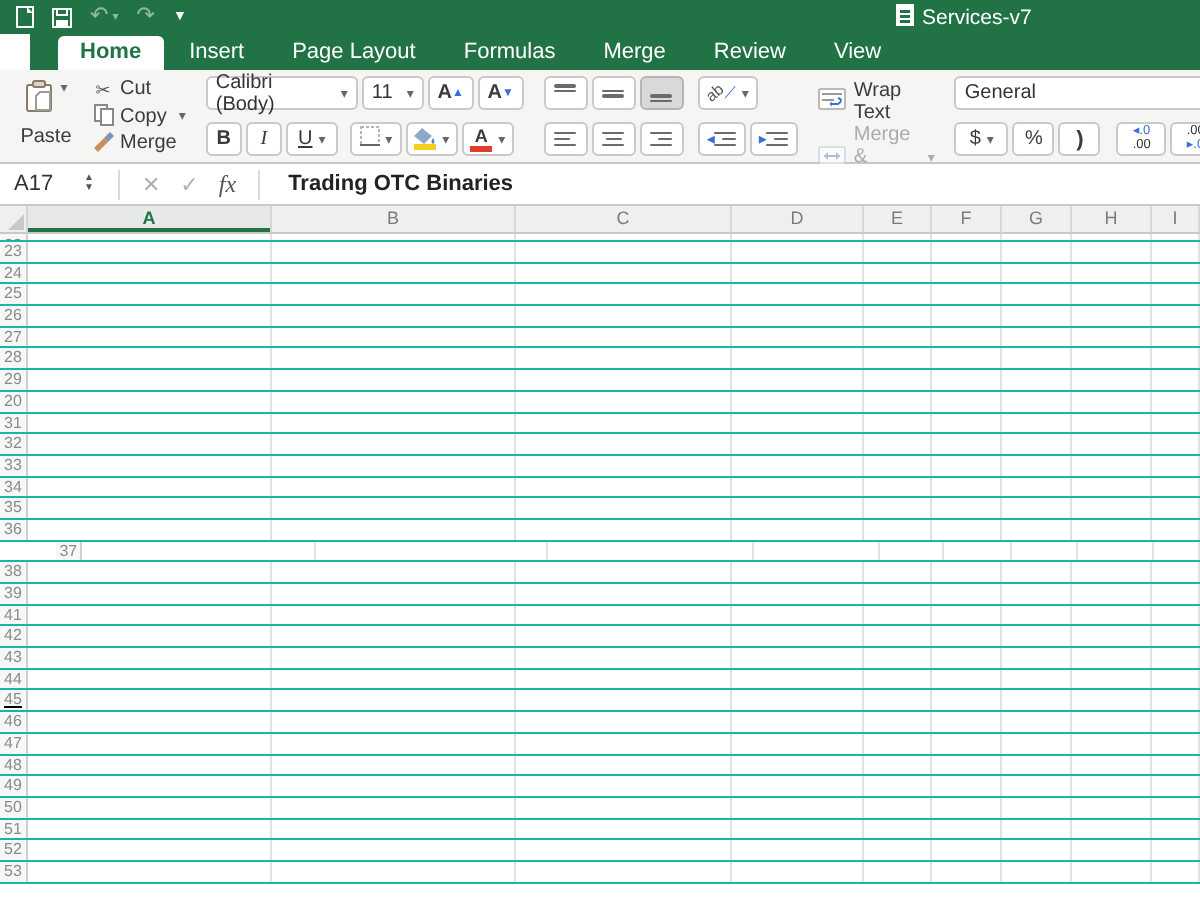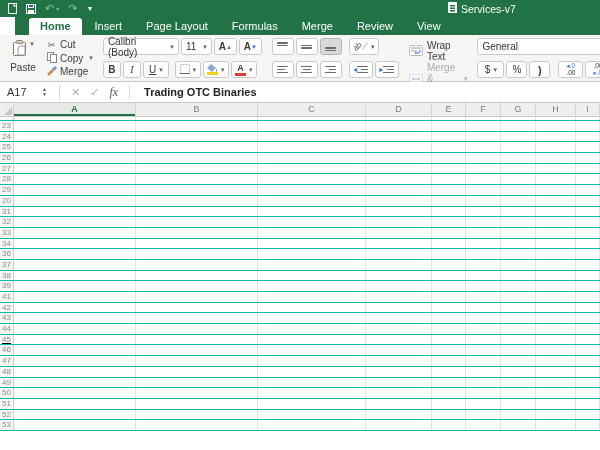--- a/index.html
+++ b/index.html
@@ -530,33 +530,45 @@
         <div class="gc" style="width: 122px;"></div>
         <div class="gc" style="width: 108px;"></div>
         <div class="gc" style="width: 66px;"></div>
         <div class="gc" style="width: 34px;"></div>
         <div class="gc" style="width: 35px;"></div>
         <div class="gc" style="width: 35px;"></div>
         <div class="gc" style="width: 40px;"></div>
         <div class="gc" style="width: 24px;"></div>
       </div>
       <div class="grow" style="height: 10.7px;">
+        <div class="rh" style="line-height: 10px;">35</div>
+        <div class="gc" style="width: 122px;"></div>
+        <div class="gc" style="width: 122px;"></div>
+        <div class="gc" style="width: 108px;"></div>
+        <div class="gc" style="width: 66px;"></div>
+        <div class="gc" style="width: 34px;"></div>
+        <div class="gc" style="width: 35px;"></div>
+        <div class="gc" style="width: 35px;"></div>
+        <div class="gc" style="width: 40px;"></div>
+        <div class="gc" style="width: 24px;"></div>
+      </div>
+      <div class="grow" style="height: 10.7px;">
         <div class="rh" style="line-height: 10px;">36</div>
         <div class="gc" style="width: 122px;"></div>
         <div class="gc" style="width: 122px;"></div>
         <div class="gc" style="width: 108px;"></div>
         <div class="gc" style="width: 66px;"></div>
         <div class="gc" style="width: 34px;"></div>
         <div class="gc" style="width: 35px;"></div>
         <div class="gc" style="width: 35px;"></div>
         <div class="gc" style="width: 40px;"></div>
         <div class="gc" style="width: 24px;"></div>
       </div>
       <div class="grow" style="height: 10.7px;">
-        <div class="rh" style="line-height: 10px;">37</div>
+        <div class="rh" style="line-height: 10px; margin-left: 28px;">37</div>
         <div class="gc" style="width: 122px;"></div>
         <div class="gc" style="width: 122px;"></div>
         <div class="gc" style="width: 108px;"></div>
         <div class="gc" style="width: 66px;"></div>
         <div class="gc" style="width: 34px;"></div>
         <div class="gc" style="width: 35px;"></div>
         <div class="gc" style="width: 35px;"></div>
         <div class="gc" style="width: 40px;"></div>
         <div class="gc" style="width: 24px;"></div>
       </div>

